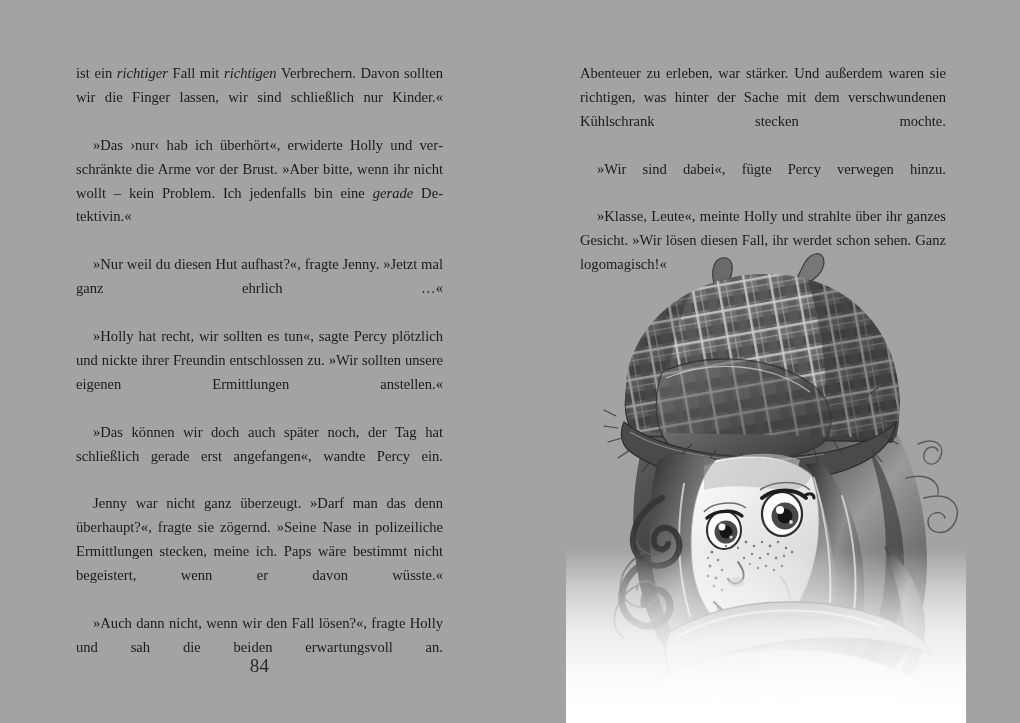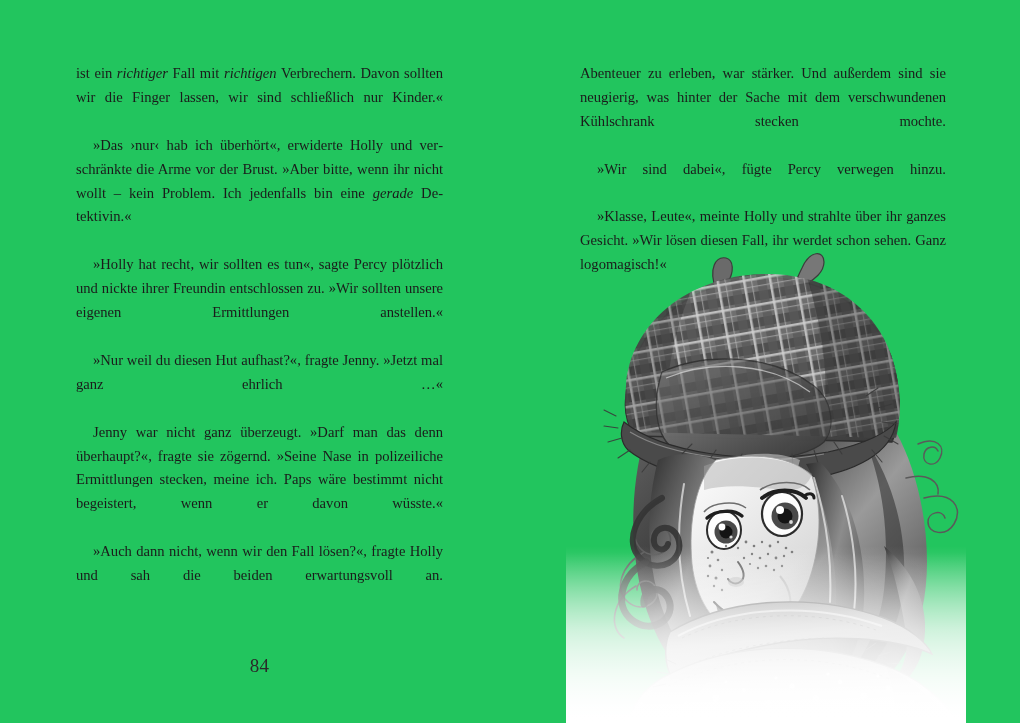--- a/index.html
+++ b/index.html
@@ -10,21 +10,21 @@
   body {
     width: 1020px;
     height: 723px;
     overflow: hidden;
     font-family: "Liberation Serif", "DejaVu Serif", serif;
   }
   .page {
     position: relative;
     width: 1020px;
     height: 723px;
-    background: #22c55e;
+    background: #a3a3a3;
   }
 
   
   .col {
     position: absolute;
     top: 62px;
     font-size: 14.6px;
     line-height: 23.9px;
     color: #1b1b1b;
     text-align: justify;
@@ -86,28 +86,29 @@
   }
 </style>
 </head>
 <body>
 
 <div class="page">
 
   <div class="col col-left" id="col-left">
       <p>ist ein <i>richtiger</i> Fall mit <i>richtigen</i> Verbrechern. Davon sollten wir die Finger lassen, wir sind schließlich nur Kinder.«</p>
       <p class="indent">»Das ›nur‹ hab ich überhört«, erwiderte Holly und ver­schränkte die Arme vor der Brust. »Aber bitte, wenn ihr nicht wollt – kein Problem. Ich jedenfalls bin eine <i>gerade</i> De­tektivin.«</p>
+      <p class="indent">»Nur weil du diesen Hut aufhast?«, fragte Jenny. »Jetzt mal ganz ehrlich …«</p>
       <p class="indent">»Holly hat recht, wir sollten es tun«, sagte Percy plötz­lich und nickte ihrer Freundin entschlossen zu. »Wir sollten unsere eigenen Ermittlungen anstellen.«</p>
-      <p class="indent">»Nur weil du diesen Hut aufhast?«, fragte Jenny. »Jetzt mal ganz ehrlich …«</p>
+      <p class="indent">»Das können wir doch auch später noch, der Tag hat schließlich gerade erst angefangen«, wandte Percy ein.</p>
       <p class="indent">Jenny war nicht ganz überzeugt. »Darf man das denn überhaupt?«, fragte sie zögernd. »Seine Nase in polizeiliche Ermittlungen stecken, meine ich. Paps wäre bestimmt nicht begeistert, wenn er davon wüsste.«</p>
       <p class="indent">»Auch dann nicht, wenn wir den Fall lösen?«, fragte Holly und sah die beiden erwartungsvoll an.</p>
     </div>
 
   <div class="col col-right" id="col-right">
-      <p>Abenteuer zu erleben, war stärker. Und außerdem sind sie neugierig, was hinter der Sache mit dem verschwundenen Kühlschrank stecken mochte.</p>
+      <p>Abenteuer zu erleben, war stärker. Und außerdem waren sie richtigen, was hinter der Sache mit dem verschwundenen Kühlschrank stecken mochte.</p>
       <p class="indent">»Wir sind dabei«, fügte Percy verwegen hinzu.</p>
       <p class="indent nostretch">»Klasse, Leute«, meinte Holly und strahlte über ihr gan­zes Gesicht. »Wir lösen diesen Fall, ihr werdet schon sehen. Ganz logomagisch!«</p>
     </div>
 
   <div class="folio">84</div>
 
   <div class="illus">
     <svg width="400" height="477" viewBox="0 0 400 477" xmlns="http://www.w3.org/2000/svg" aria-hidden="true">
       <defs>
         <linearGradient id="hairG" x1="0" y1="0" x2="1" y2="1">

